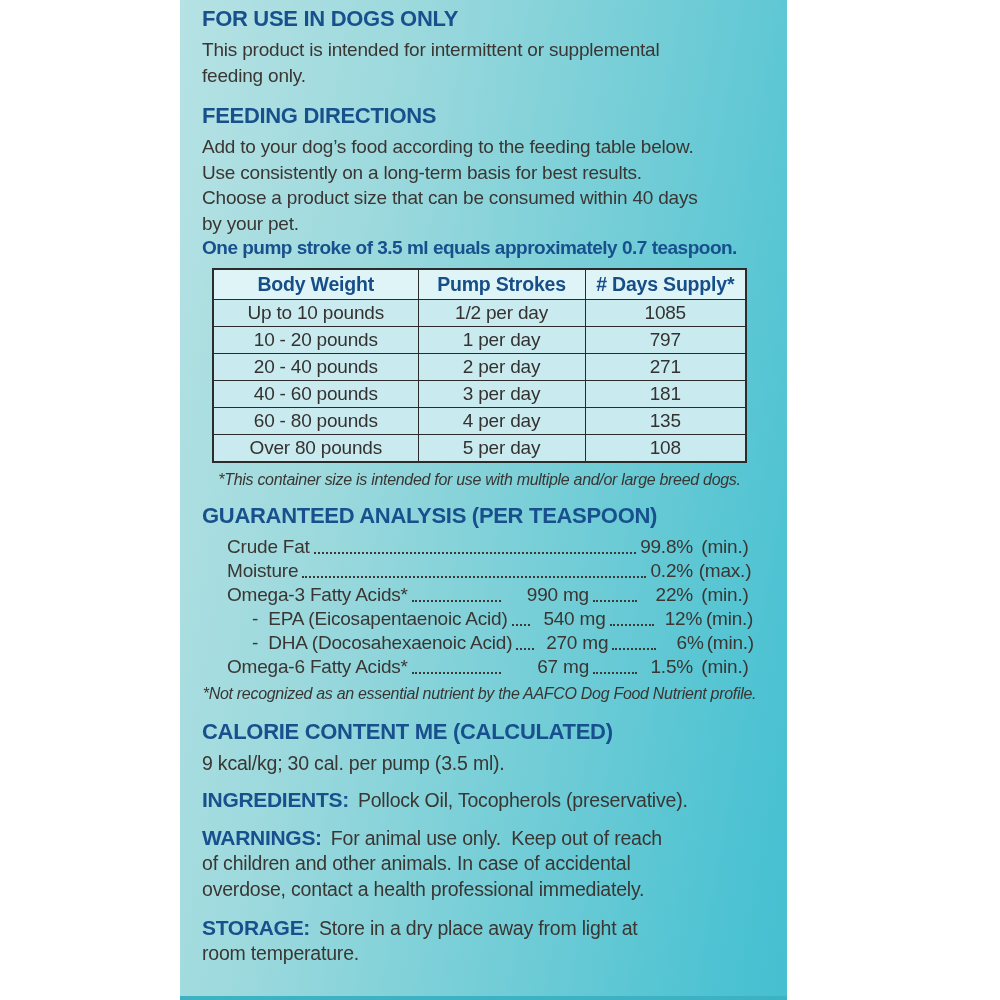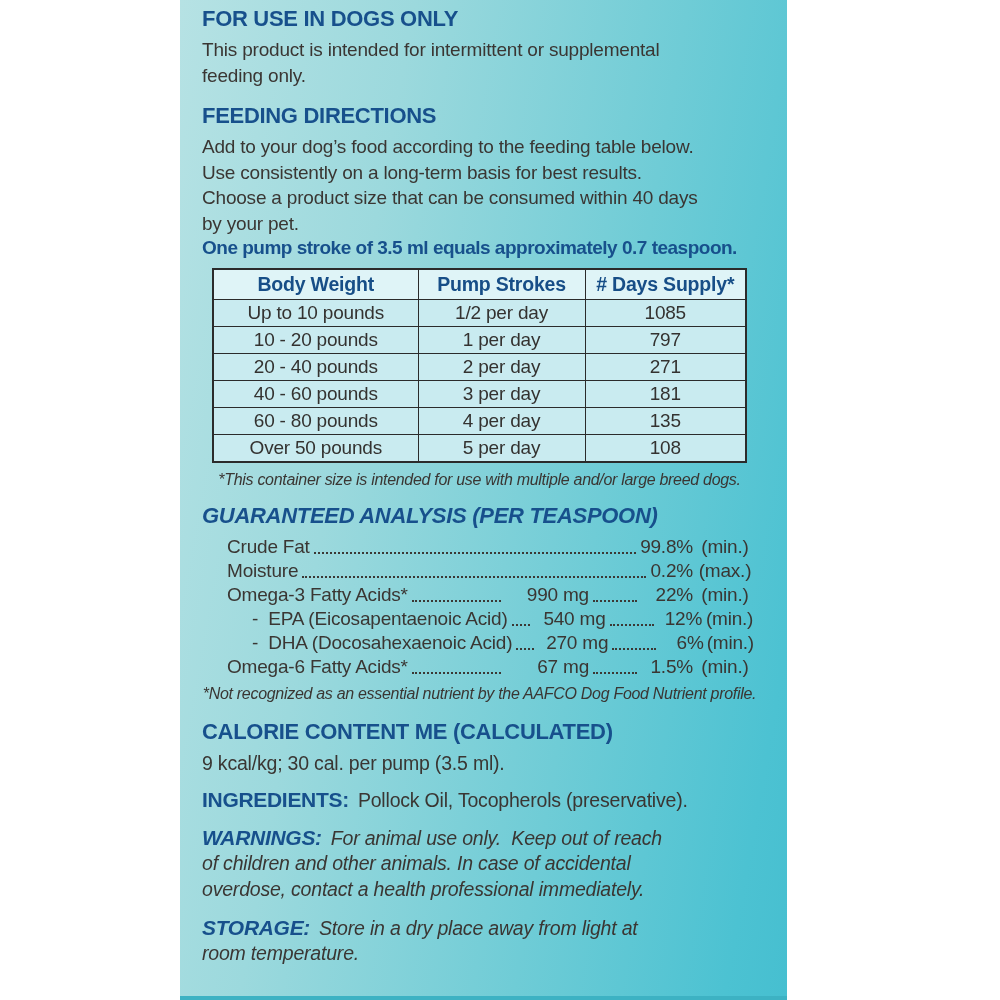--- a/index.html
+++ b/index.html
@@ -15,21 +15,21 @@
 
   .sec-title{
     font-size:22px;line-height:26px;font-weight:bold;color:#17508c;
     letter-spacing:-0.3px;white-space:pre;
   }
   .body-line{
     font-size:19px;line-height:25.5px;color:#3a3633;letter-spacing:-0.2px;white-space:pre;
   }
   .mt5{margin-top:5px;} .mt4{} .mt6{margin-top:6px;}
   .mt7{margin-top:7px;} .mt12{margin-top:12px;}
-  .mt14{margin-top:14px;font-style:italic;} .mt15{margin-top:15px;} .mt16{margin-top:16px;}
+  .mt14{margin-top:14px;} .mt15{margin-top:15px;} .mt16{margin-top:16px;}
 
   .pump-note{
     font-size:19px;line-height:24px;font-weight:bold;color:#17508c;
     letter-spacing:-0.5px;white-space:pre;
   }
 
   table.feed{
     border-collapse:collapse;margin:8px auto 0 auto;table-layout:fixed;width:533px;
   }
   table.feed td,table.feed th{
@@ -118,21 +118,21 @@
         <td>40 - 60 pounds</td>
         <td>3 per day</td>
         <td>181</td>
       </tr>
       <tr>
         <td>60 - 80 pounds</td>
         <td>4 per day</td>
         <td>135</td>
       </tr>
       <tr>
-        <td>Over 50 pounds</td>
+        <td>Over 80 pounds</td>
         <td>5 per day</td>
         <td>108</td>
       </tr>
     </tbody>
       </table>
 
     <div class="footnote mt7">*This container size is intended for use with multiple and/or large breed dogs.</div>
 
     <div class="sec-title mt14">GUARANTEED ANALYSIS (PER TEASPOON)</div>
 

